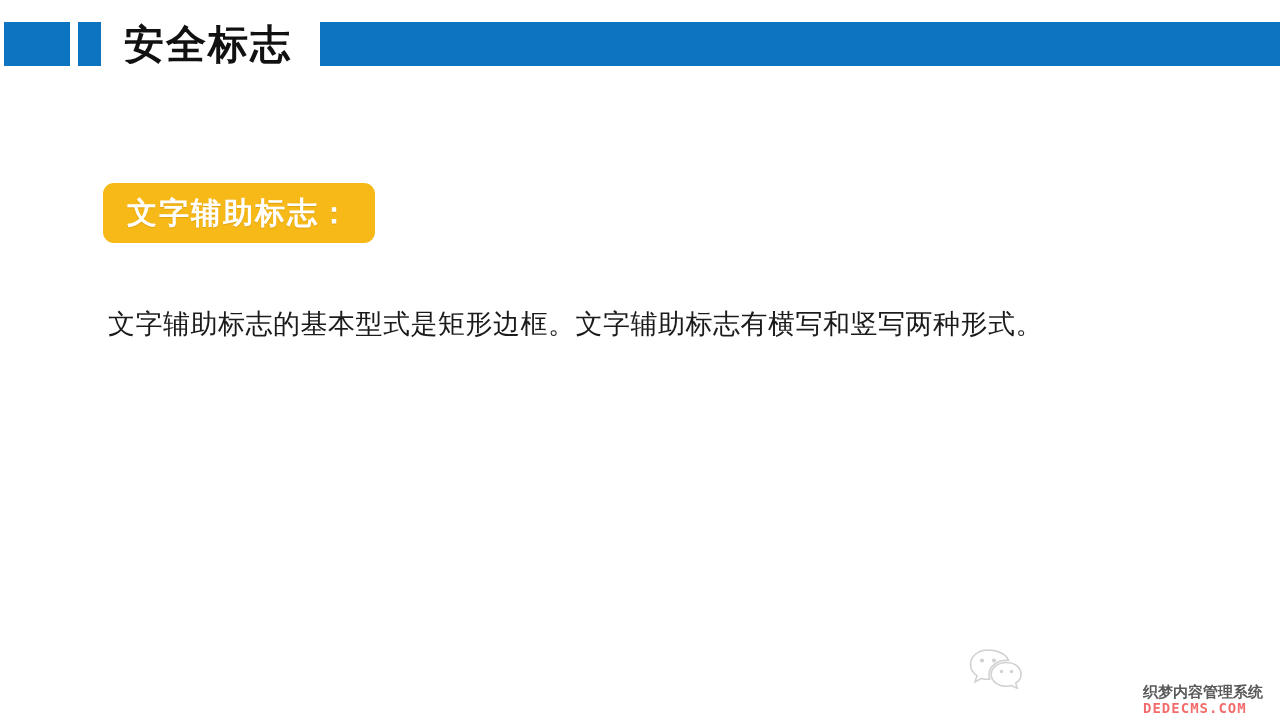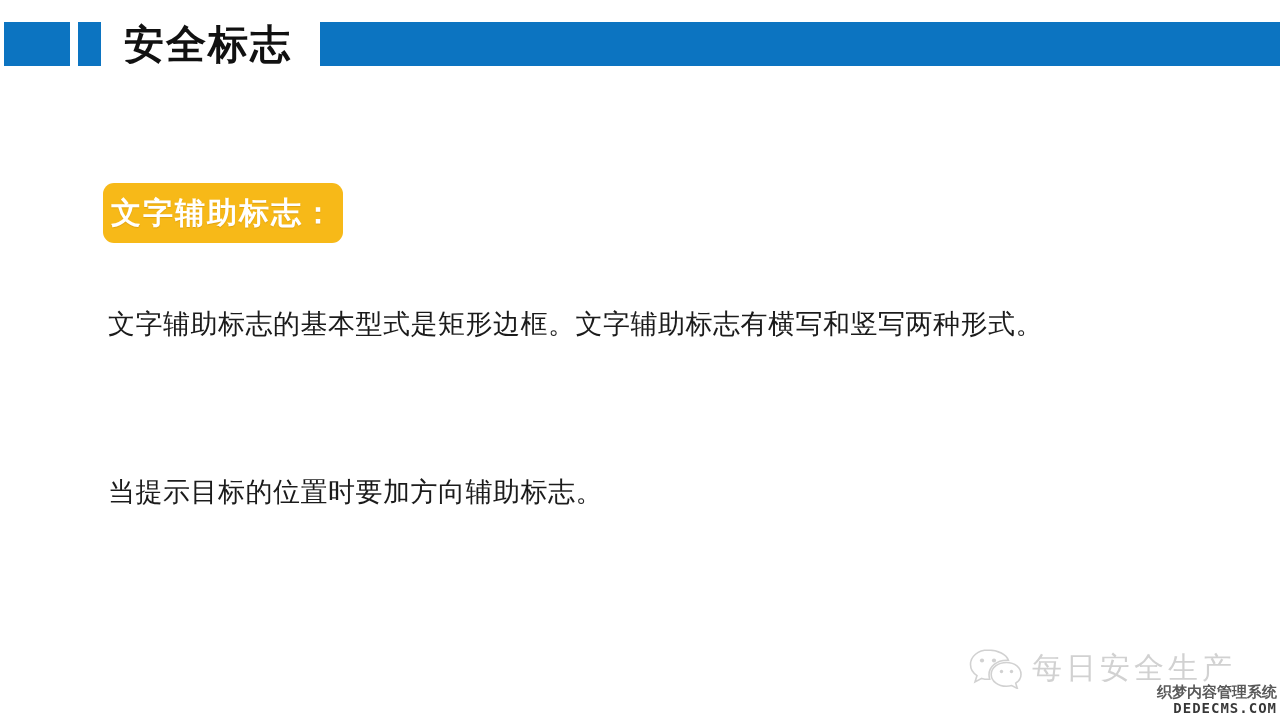--- a/index.html
+++ b/index.html
@@ -68,21 +68,21 @@
     position: absolute;
     display: inline-block;
     background: #F7B918;
     border-radius: 11px;
     color: #FFFFFF;
     font-size: 30px;
     font-weight: bold;
     letter-spacing: 2px;
     white-space: nowrap;
     box-sizing: border-box;
-    padding: 0 8px;
+    padding: 0 24px;
     text-shadow: 0 1px 1px rgba(180,120,0,0.35);
   }
   .badge-1 {
     left: 103px;
     top: 183px;
     height: 60px;
     line-height: 60px;
   }
   .badge-2 {
     left: 103px;
@@ -125,36 +125,36 @@
     letter-spacing: 4px;
     white-space: nowrap;
     font-family: "DejaVu Sans", "Liberation Sans", sans-serif;
   }
 
   .dedecms-mark {
     position: absolute;
     left: 1143px;
     top: 684px;
     width: 134px;
-    text-align: right;
+    text-align: left;
     opacity: 0.78;
   }
   .dede-cn {
     font-size: 15px;
     font-weight: bold;
     color: #2b2b2b;
     letter-spacing: 0px;
     line-height: 16px;
     white-space: nowrap;
   }
   .dede-en {
     font-family: "DejaVu Sans Mono", "Liberation Mono", monospace;
     font-size: 14px;
     font-weight: bold;
-    color: #000000;
+    color: #ef4444;
     letter-spacing: 1px;
     line-height: 16px;
     white-space: nowrap;
   }
 </style>
 </head>
 <body>
 
 <div class="slide">
 
@@ -165,33 +165,31 @@
     <div class="header-title">安全标志</div>
   </div>
 
   <div class="content">
 
     <div class="badge badge-1">文字辅助标志：</div>
 
     <div class="para para-1">文字辅助标志的基本型式是矩形边框。文字辅助标志有横写和竖写两种形式。</div>
 
 
-    <div class="para para-2">当提示目标的位置时要加方向辅助标志。</div>
   </div>
 
   <div class="wechat-mark">
     <svg class="wechat-icon" viewBox="0 0 54 42">
       <path d="M20 3 C10 3 2.5 9.5 2.5 17.5 C2.5 22 5 26 9 28.6 L7 35 L13.8 31.4 C15.8 32 17.9 32.3 20 32.3 C20.6 32.3 21.2 32.3 21.8 32.2 C21.3 30.8 21 29.3 21 27.8 C21 19.6 29 13.2 38.6 13.2 C39.2 13.2 39.8 13.2 40.4 13.3 C38.6 7.4 30.1 3 20 3 Z" fill="none" stroke="#9a9a9a" stroke-width="1.6"></path>
       <circle cx="14" cy="13.5" r="2.1" fill="#9a9a9a"></circle>
       <circle cx="26" cy="13.5" r="2.1" fill="#9a9a9a"></circle>
       <path d="M38.5 15.5 C30 15.5 23.2 20.8 23.2 27.4 C23.2 34 30 39.3 38.5 39.3 C40.3 39.3 42 39.1 43.7 38.6 L49.3 41.4 L47.7 36.2 C50.9 34 53 30.9 53 27.4 C53 20.8 46.9 15.5 38.5 15.5 Z" fill="none" stroke="#9a9a9a" stroke-width="1.6"></path>
       <circle cx="33.5" cy="24.5" r="1.7" fill="#9a9a9a"></circle>
       <circle cx="43.5" cy="24.5" r="1.7" fill="#9a9a9a"></circle>
     </svg>
-    <span class="wechat-text">每日安全生产</span>
   </div>
 
   <div class="dedecms-mark">
     <div class="dede-cn">织梦内容管理系统</div>
     <div class="dede-en">DEDECMS.COM</div>
   </div>
 
 </div>
 
 </body></html>

